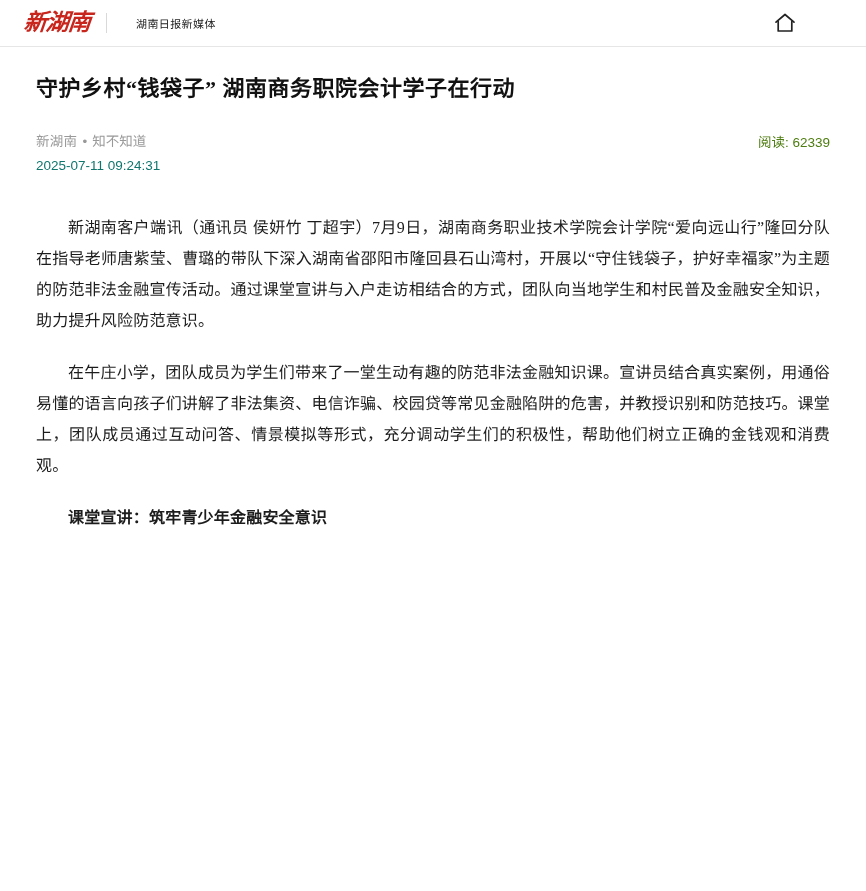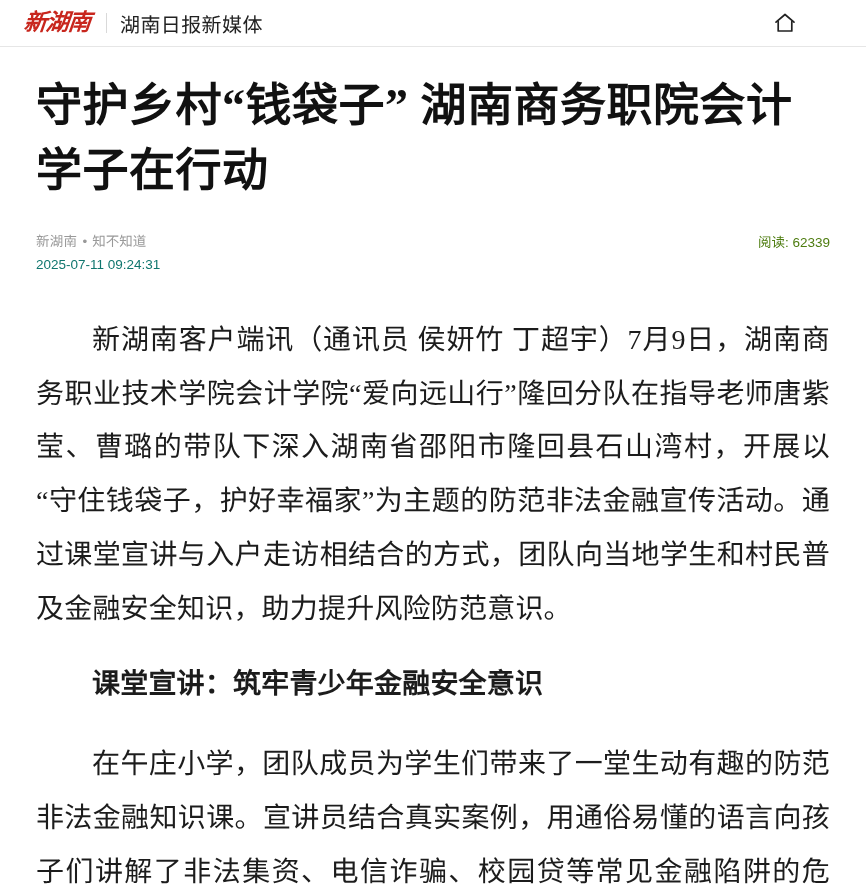--- a/index.html
+++ b/index.html
@@ -38,43 +38,44 @@
     transform: skewX(-6deg);
   }
   .brand-sep {
     width: 1px;
     height: 20px;
     background: #d9d9d9;
     margin: 0 13px 0 14px;
   }
   .brand-sub {
     font-family: Liberation Mono, monospace;
-    font-size: 20px;
+    font-size: 11px;
     color: #222;
     letter-spacing: 0.4px;
     white-space: nowrap;
+    margin-left: 16px;
   }
   .header-spacer { flex: 1; }
   .home-icon {
     width: 30px;
     height: 30px;
     display: flex;
     align-items: center;
     justify-content: center;
     margin-right: 48px;
   }
   .home-icon svg { display: block; }
 
   
   .article {
     padding: 26px 36px 0 36px;
   }
   .article-title {
     font-family: "Liberation Serif", "DejaVu Serif", serif;
-    font-size: 46px;
+    font-size: 22px;
     font-weight: bold;
     line-height: 1.42;
     color: #111;
     letter-spacing: 0.5px;
     margin: 0 0 26px 0;
   }
 
   .meta-row {
     display: flex;
     align-items: flex-start;
@@ -95,21 +96,21 @@
     font-size: 13.5px;
     color: #4d7c0f;
     padding-top: 1px;
     white-space: nowrap;
   }
 
   .article-body {
     padding-top: 26px;
   }
   .para {
-    font-size: 28px;
+    font-size: 16px;
     line-height: 1.92;
     color: #1c1c1c;
     margin: 0 0 22px 0;
     text-align: justify;
     text-indent: 2em;
     letter-spacing: 0.2px;
   }
   .para.subhead {
     font-weight: bold;
     margin-top: 4px;
@@ -141,17 +142,17 @@
       <div>
         <span class="meta-source">新湖南</span><span class="meta-dot">•</span><span class="meta-author">知不知道</span>
       </div>
       <div class="meta-time">2025-07-11 09:24:31</div>
     </div>
     <div class="meta-right">阅读: 62339</div>
   </div>
 
   <div class="article-body">
     <p class="para">新湖南客户端讯（通讯员 侯妍竹 丁超宇）7月9日，湖南商务职业技术学院会计学院“爱向远山行”隆回分队在指导老师唐紫莹、曹璐的带队下深入湖南省邵阳市隆回县石山湾村，开展以“守住钱袋子，护好幸福家”为主题的防范非法金融宣传活动。通过课堂宣讲与入户走访相结合的方式，团队向当地学生和村民普及金融安全知识，助力提升风险防范意识。</p>
+    <p class="para">在午庄小学，团队成员为学生们带来了一堂生动有趣的防范非法金融知识课。宣讲员结合真实案例，用通俗易懂的语言向孩子们讲解了非法集资、电信诈骗、校园贷等常见金融陷阱的危害，并教授识别和防范技巧。课堂上，团队成员通过互动问答、情景模拟等形式，充分调动学生们的积极性，帮助他们树立正确的金钱观和消费观。</p>
     <p class="para subhead">课堂宣讲：筑牢青少年金融安全意识</p>
-    <p class="para">在午庄小学，团队成员为学生们带来了一堂生动有趣的防范非法金融知识课。宣讲员结合真实案例，用通俗易懂的语言向孩子们讲解了非法集资、电信诈骗、校园贷等常见金融陷阱的危害，并教授识别和防范技巧。课堂上，团队成员通过互动问答、情景模拟等形式，充分调动学生们的积极性，帮助他们树立正确的金钱观和消费观。</p>
   </div>
 
 </div>
 
 </body></html>

